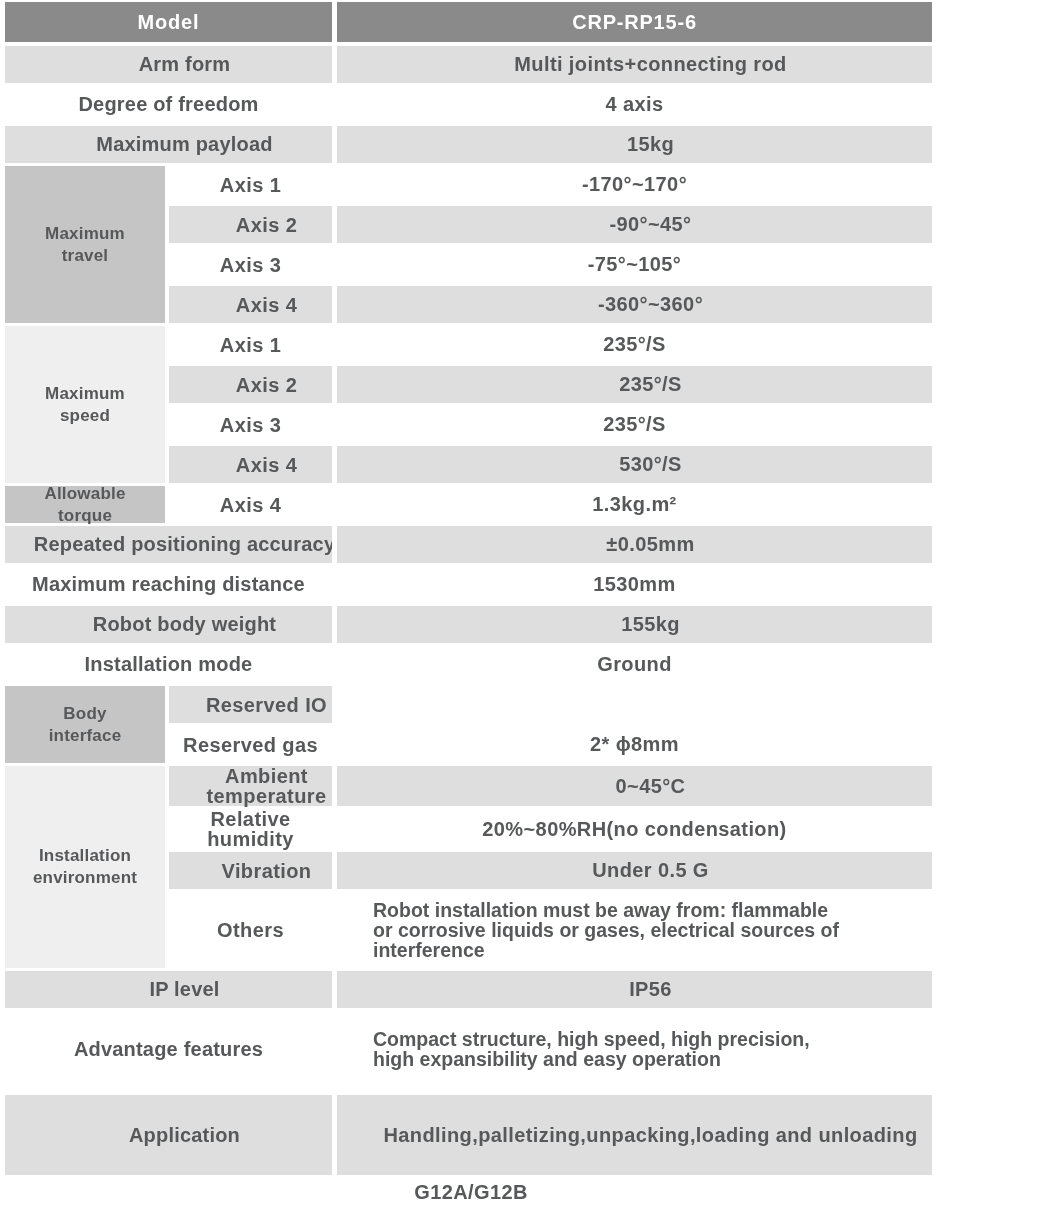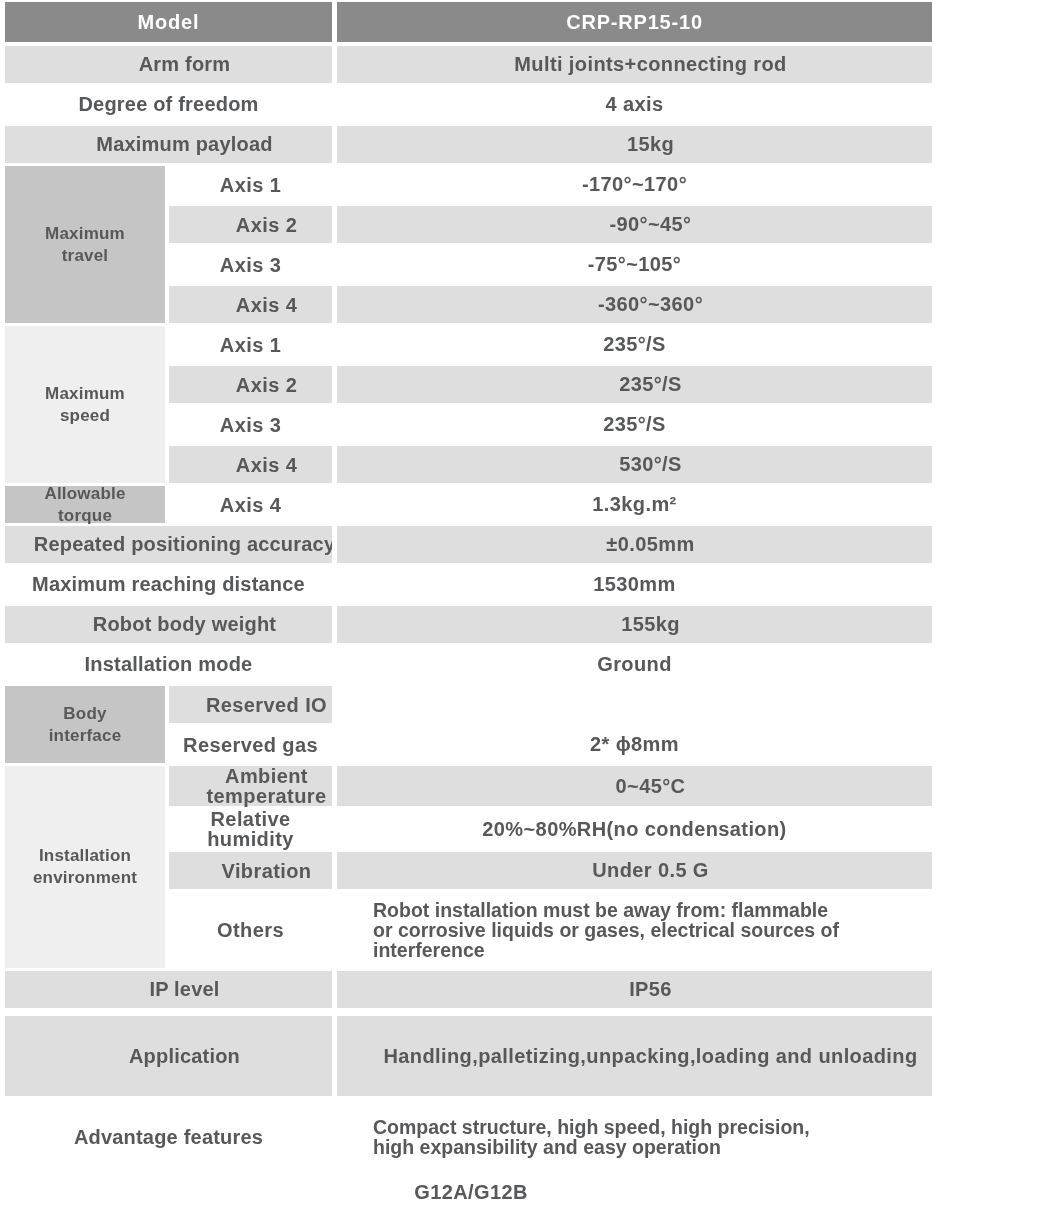--- a/index.html
+++ b/index.html
@@ -78,21 +78,21 @@
   .gap-before { margin-top: 8px; }
 </style>
 </head>
 <body>
 
 <div class="page">
   <div class="spec-table">
     <div class="row header-row">
       <div class="cell label-full header-cell">Model</div>
       <div class="colgap"></div>
-      <div class="cell value header-cell">CRP-RP15-10</div>
+      <div class="cell value header-cell">CRP-RP15-6</div>
     </div>
     <div id="rows-container">
         <div class="row">
           <div class="cell label-full bg-gray">Arm form</div>
           <div class="colgap"></div>
           <div class="cell value bg-gray">Multi joints+connecting rod</div>
         </div>
         <div class="row">
           <div class="cell label-full">Degree of freedom</div>
           <div class="colgap"></div>
@@ -219,30 +219,30 @@
             <div class="cell value val-left">Robot installation must be away from: flammable
 or corrosive liquids or gases, electrical sources of
 interference</div>
           </div>
         </div>
         <div class="row">
           <div class="cell label-full bg-gray">IP level</div>
           <div class="colgap"></div>
           <div class="cell value bg-gray">IP56</div>
         </div>
+        <div class="row r-tall">
+          <div class="cell label-full">Advantage features</div>
+          <div class="colgap"></div>
+          <div class="cell value val-left">Compact structure, high speed, high precision,
+high expansibility and easy operation</div>
+        </div>
         <div class="row r-xtall gap-before">
           <div class="cell label-full bg-gray">Application</div>
           <div class="colgap"></div>
           <div class="cell value bg-gray">Handling,palletizing,unpacking,loading and unloading</div>
-        </div>
-        <div class="row r-tall">
-          <div class="cell label-full">Advantage features</div>
-          <div class="colgap"></div>
-          <div class="cell value val-left">Compact structure, high speed, high precision,
-high expansibility and easy operation</div>
         </div>
         <div class="row r-short">
           <div class="colgap"></div>
           <div class="cell value">G12A/G12B</div>
         </div>
       </div>
   </div>
 </div>
 
 </body></html>

